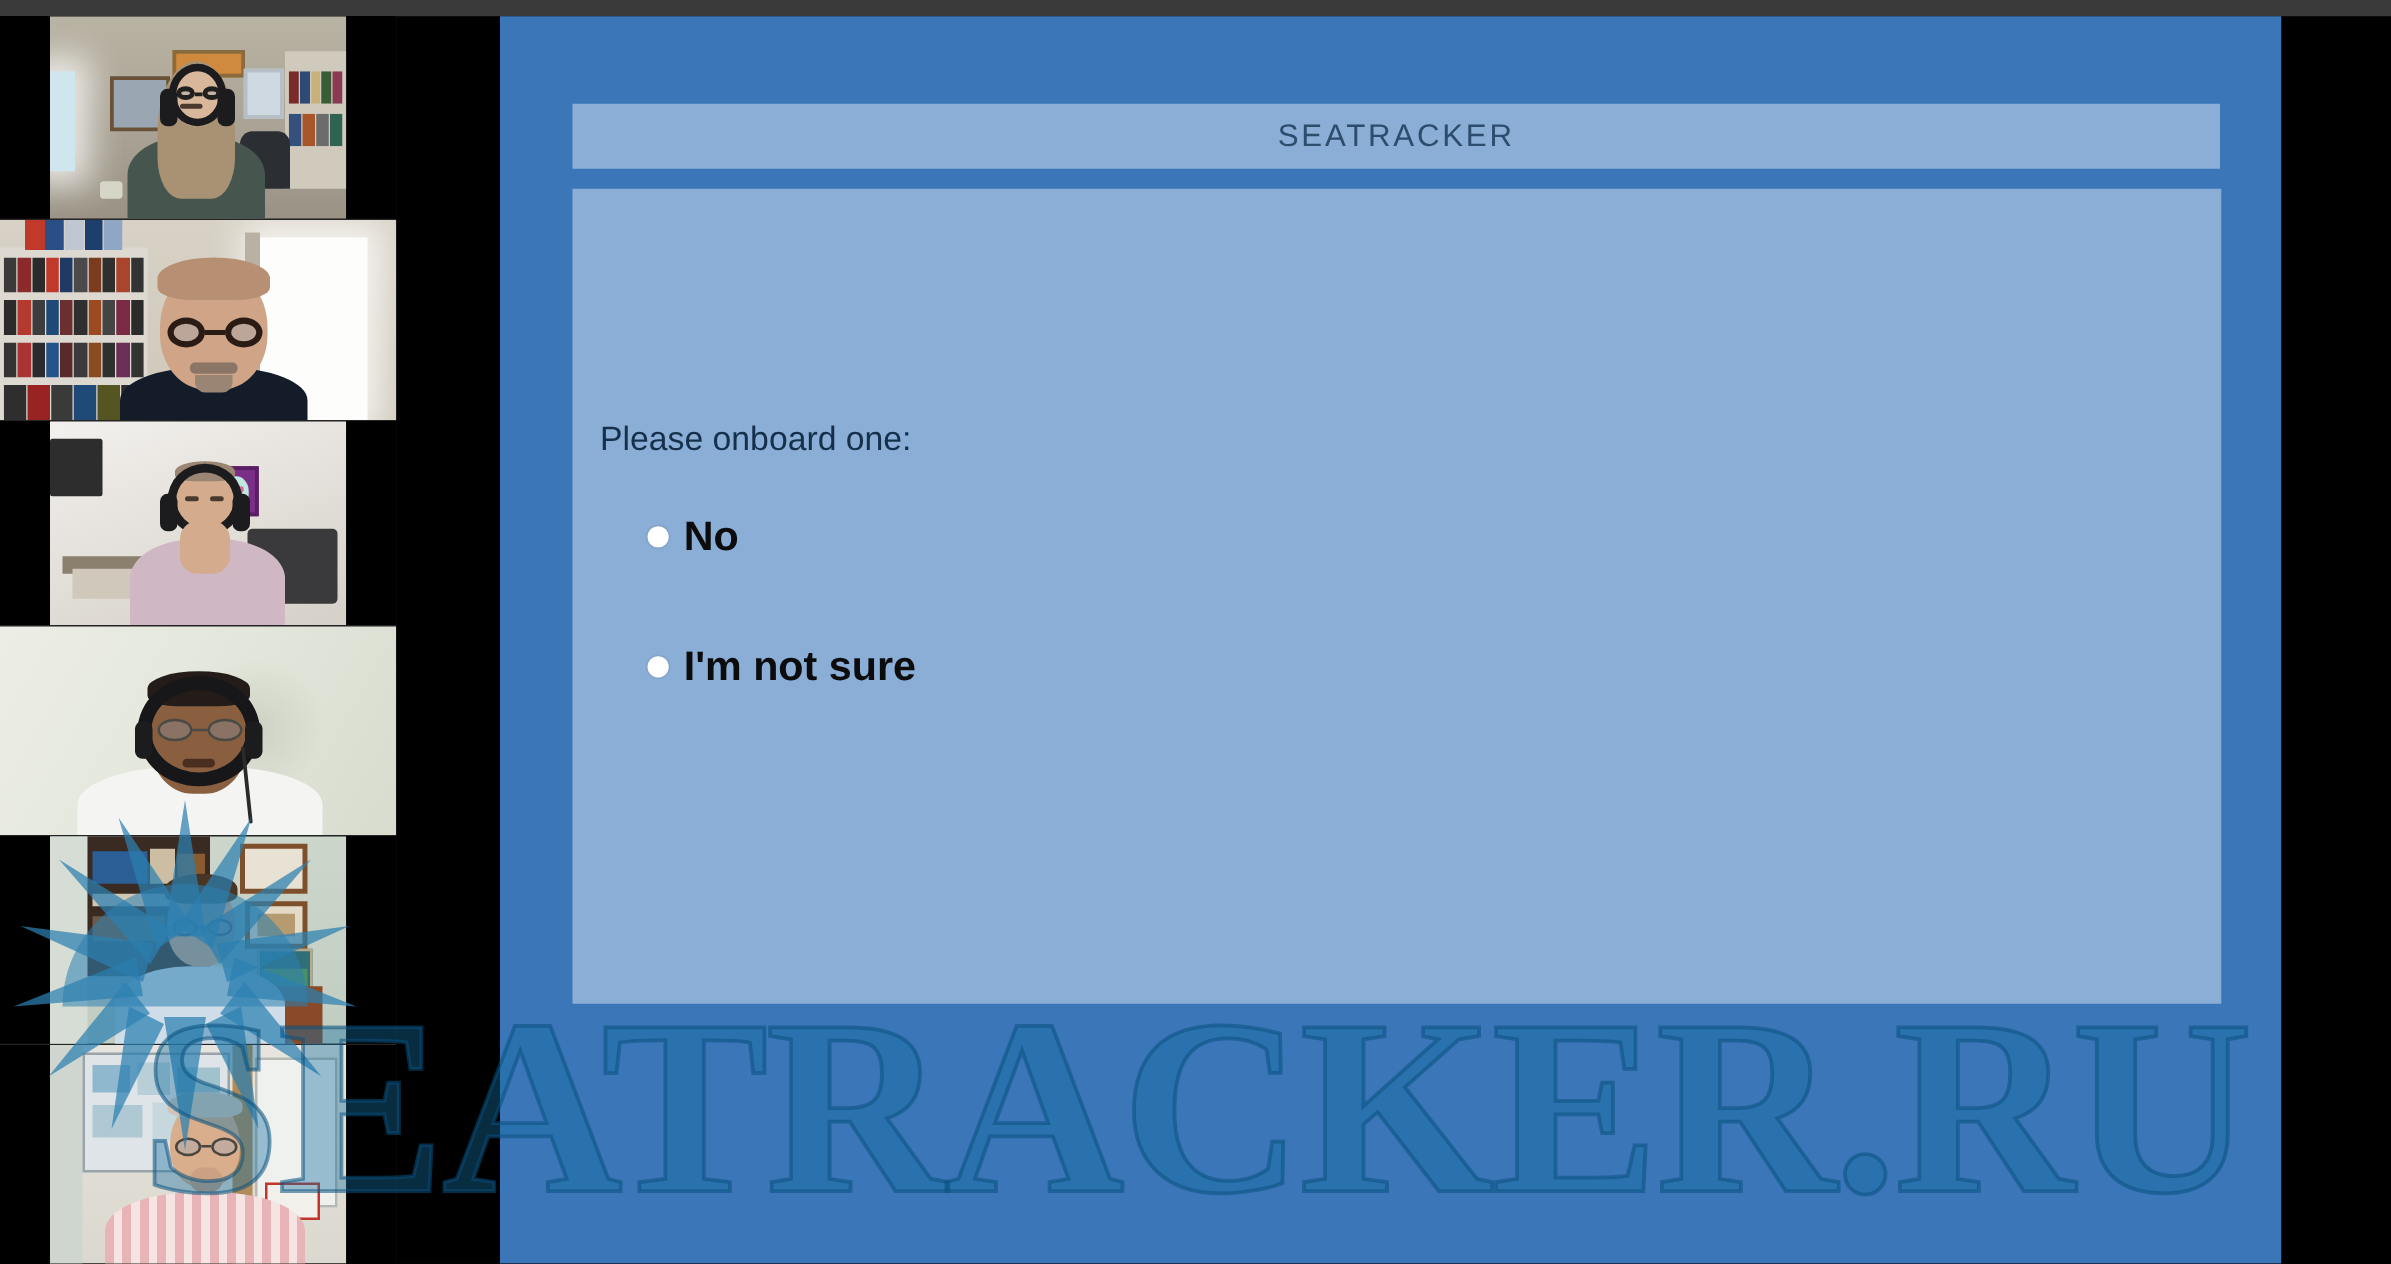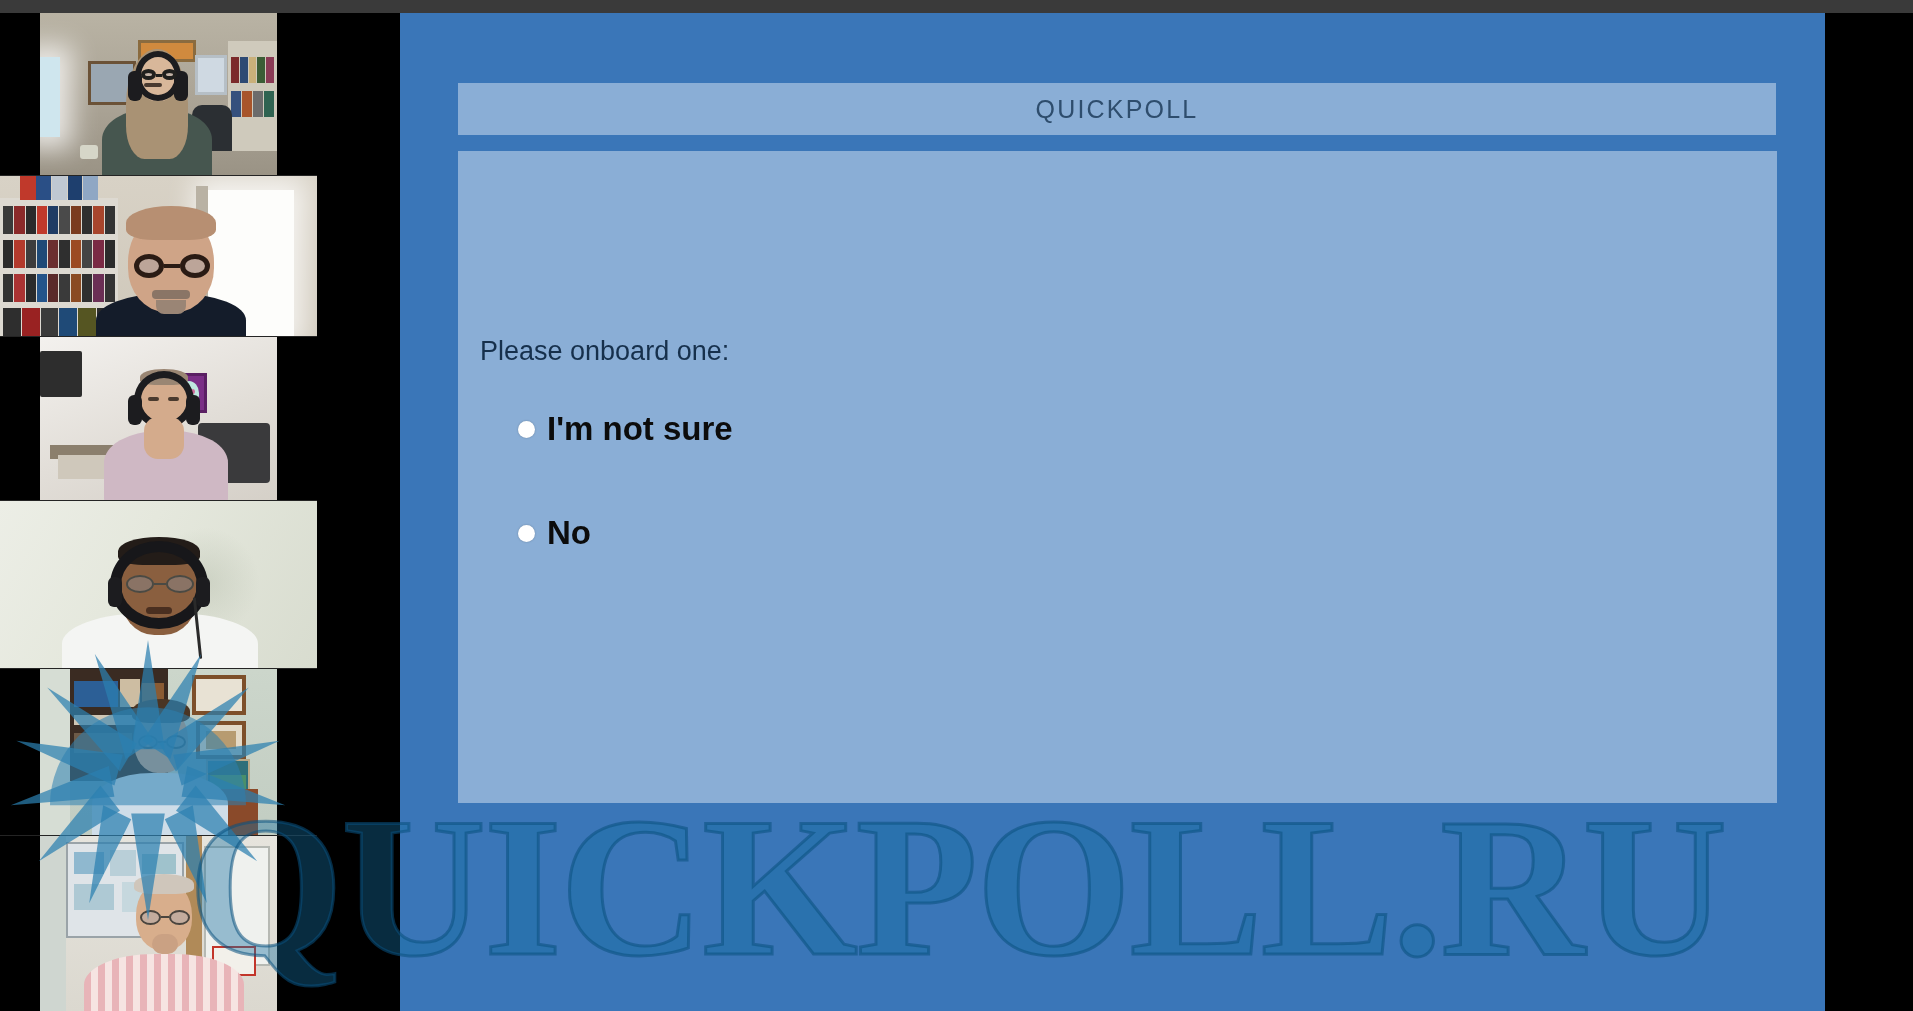--- a/index.html
+++ b/index.html
@@ -326,34 +326,34 @@
           </div>
           <div style="position:absolute;left:112px;top:98px;width:26px;height:20px;background:#caa183;border-radius:10px;"></div>
         </div>
       </div>
     </div>
   </div>
 
   <div class="slide">
 
     <div class="poll-header">
-      <span class="ttl">QUICKPOLL</span>
+      <span class="ttl">SEATRACKER</span>
     </div>
 
     <div class="poll-body">
       <div class="sub">Please onboard one:</div>
 
       <div class="opts">
         <div class="opt">
           <span class="radio"></span>
-          <span class="olabel">I'm not sure</span>
+          <span class="olabel">No</span>
         </div>
         <div class="opt">
           <span class="radio"></span>
-          <span class="olabel">No</span>
+          <span class="olabel">I'm not sure</span>
         </div>
       </div>
     </div>
   </div>
 
   <div class="wm">
     <div class="burst">
       <svg viewBox="0 0 200 200" aria-hidden="true">
         <g fill="#2b7fb0" fill-opacity="0.72">
           <polygon points="100,0 112,78 88,78"></polygon>
@@ -367,16 +367,16 @@
           <polygon points="58,188 88,128 68,118"></polygon>
           <polygon points="22,158 80,122 66,104"></polygon>
           <polygon points="2,118 76,112 72,90"></polygon>
           <polygon points="6,72 76,104 82,82"></polygon>
           <polygon points="28,34 80,94 92,74"></polygon>
           <polygon points="62,10 84,85 104,72"></polygon>
         </g>
         <path d="M30 118 A70 70 0 0 1 170 118 Z" fill="#2b7fb0" fill-opacity="0.55"></path>
       </svg>
     </div>
-    <div class="wm-text">QUICKPOLL.RU</div>
+    <div class="wm-text">SEATRACKER.RU</div>
   </div>
 
 </div>
 
 </body></html>

